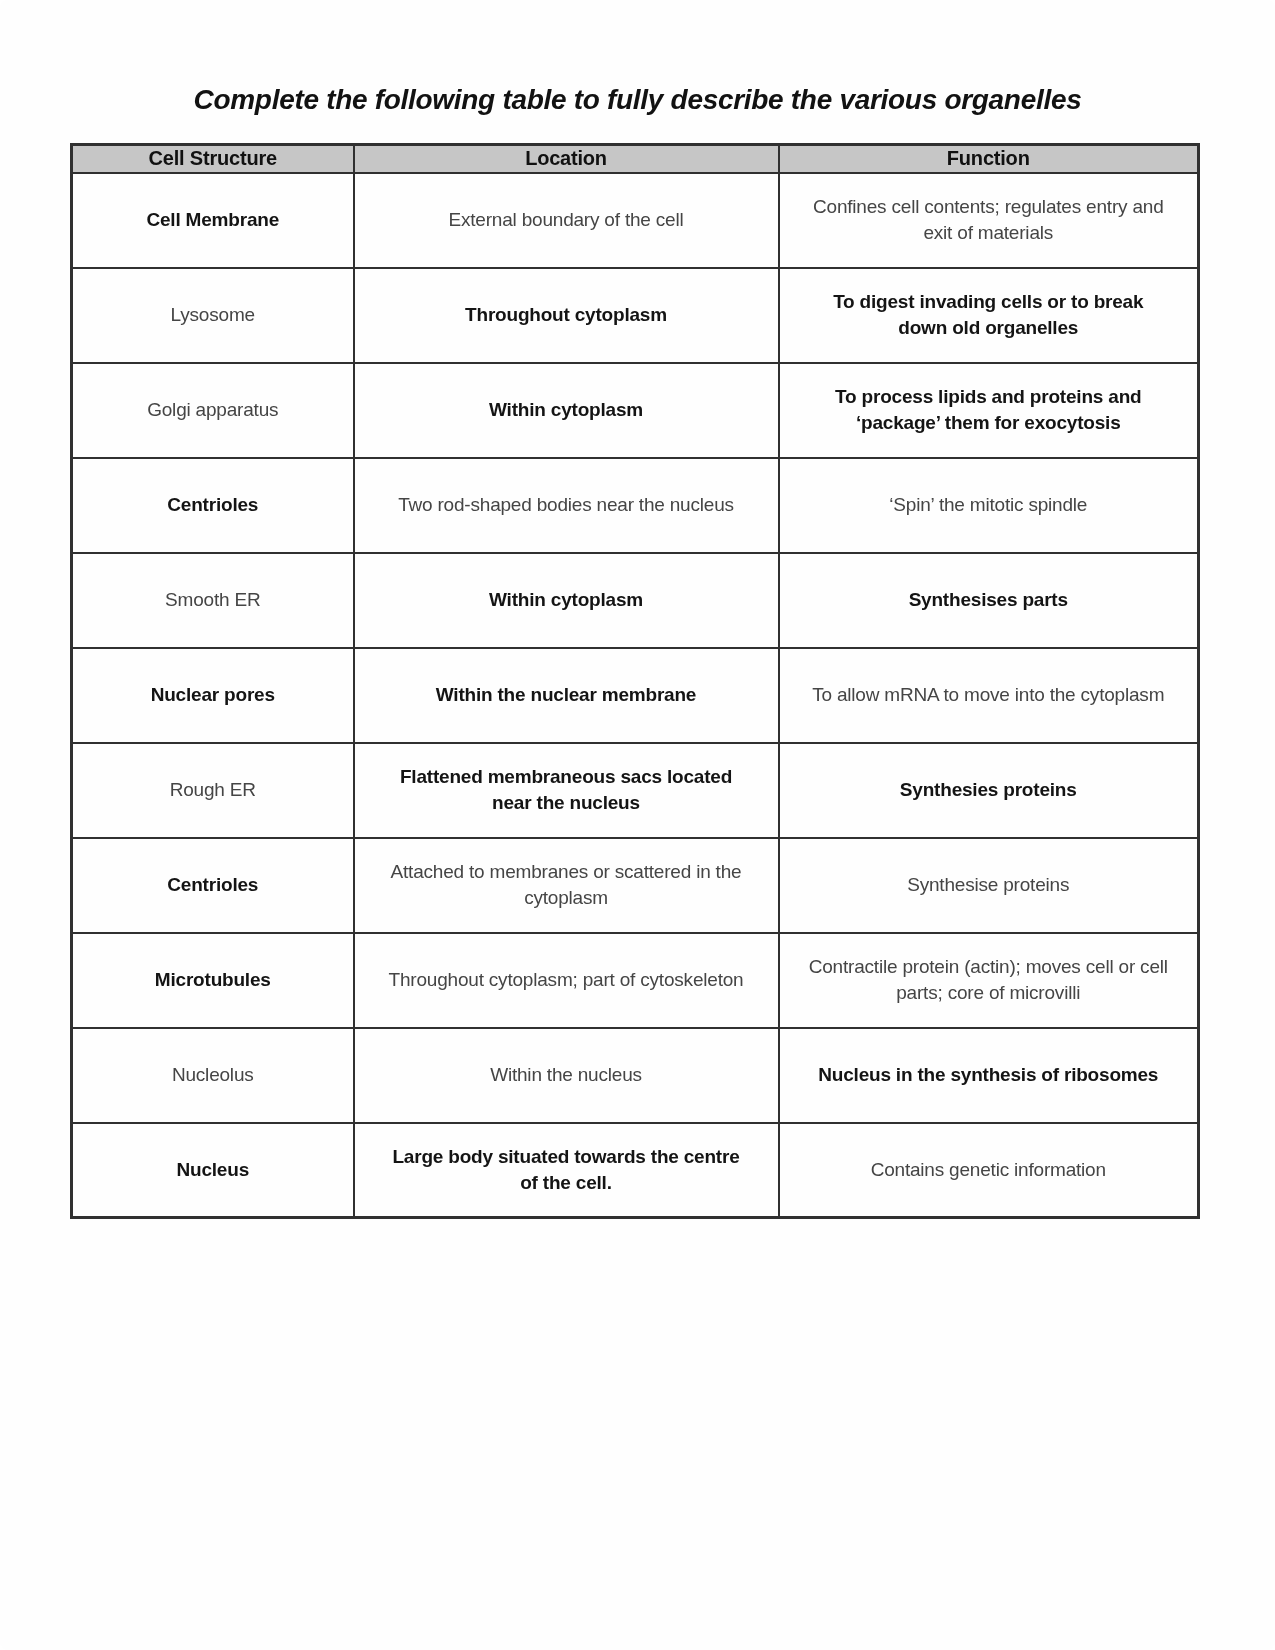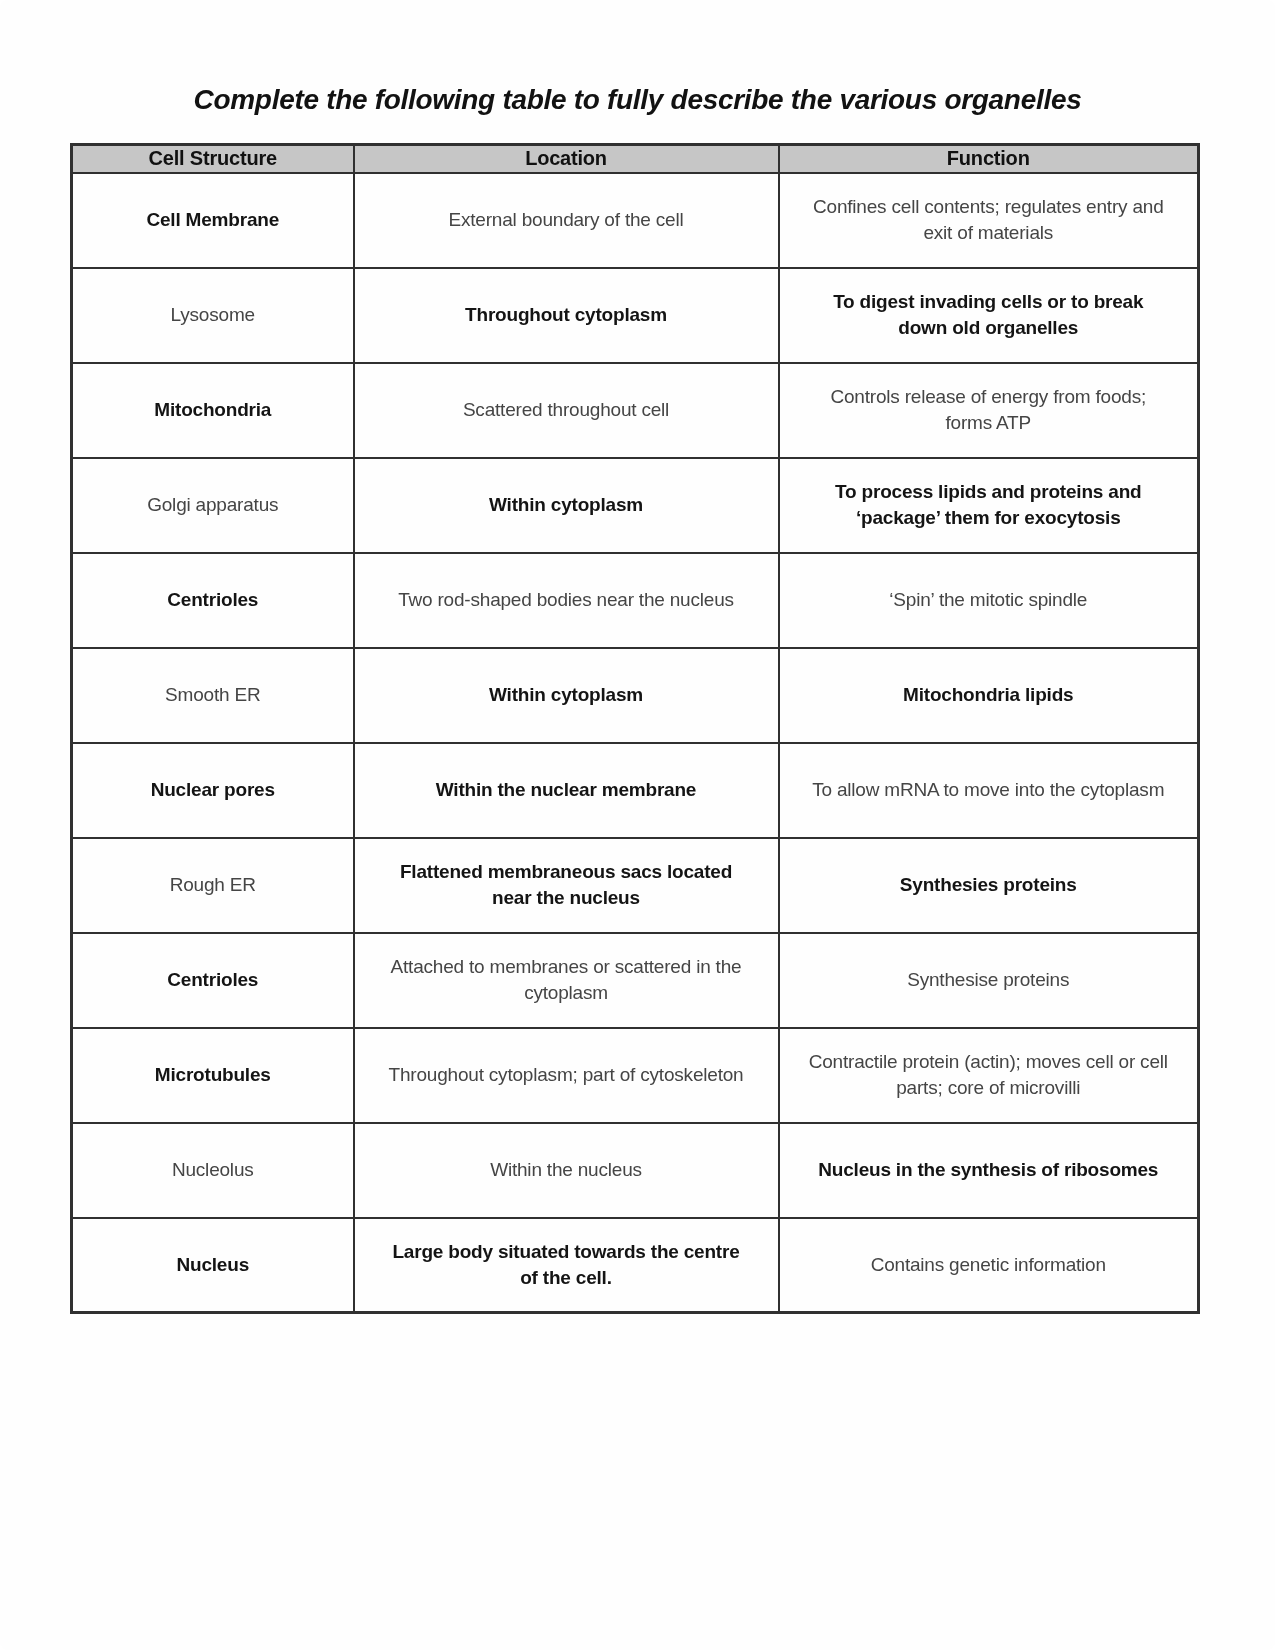--- a/index.html
+++ b/index.html
@@ -92,38 +92,33 @@
           <td class="b">Cell Membrane</td>
           <td>External boundary of the cell</td>
           <td>Confines cell contents; regulates entry and exit of materials</td>
         </tr>
         <tr>
           <td>Lysosome</td>
           <td class="b">Throughout cytoplasm</td>
           <td class="b">To digest invading cells or to break down old organelles</td>
         </tr>
         <tr>
-          <td class="b">Mitochondria</td>
-          <td>Scattered throughout cell</td>
-          <td>Controls release of energy from foods; forms ATP</td>
-        </tr>
-        <tr>
           <td>Golgi apparatus</td>
           <td class="b">Within cytoplasm</td>
           <td class="b">To process lipids and proteins and ‘package’ them for exocytosis</td>
         </tr>
         <tr>
           <td class="b">Centrioles</td>
           <td>Two rod-shaped bodies near the nucleus</td>
           <td>‘Spin’ the mitotic spindle</td>
         </tr>
         <tr>
           <td>Smooth ER</td>
           <td class="b">Within cytoplasm</td>
-          <td class="b">Mitochondria lipids</td>
+          <td class="b">Synthesises parts</td>
         </tr>
         <tr>
           <td class="b">Nuclear pores</td>
           <td class="b">Within the nuclear membrane</td>
           <td>To allow mRNA to move into the cytoplasm</td>
         </tr>
         <tr>
           <td>Rough ER</td>
           <td class="b">Flattened membraneous sacs located near the nucleus</td>
           <td class="b">Synthesies proteins</td>

